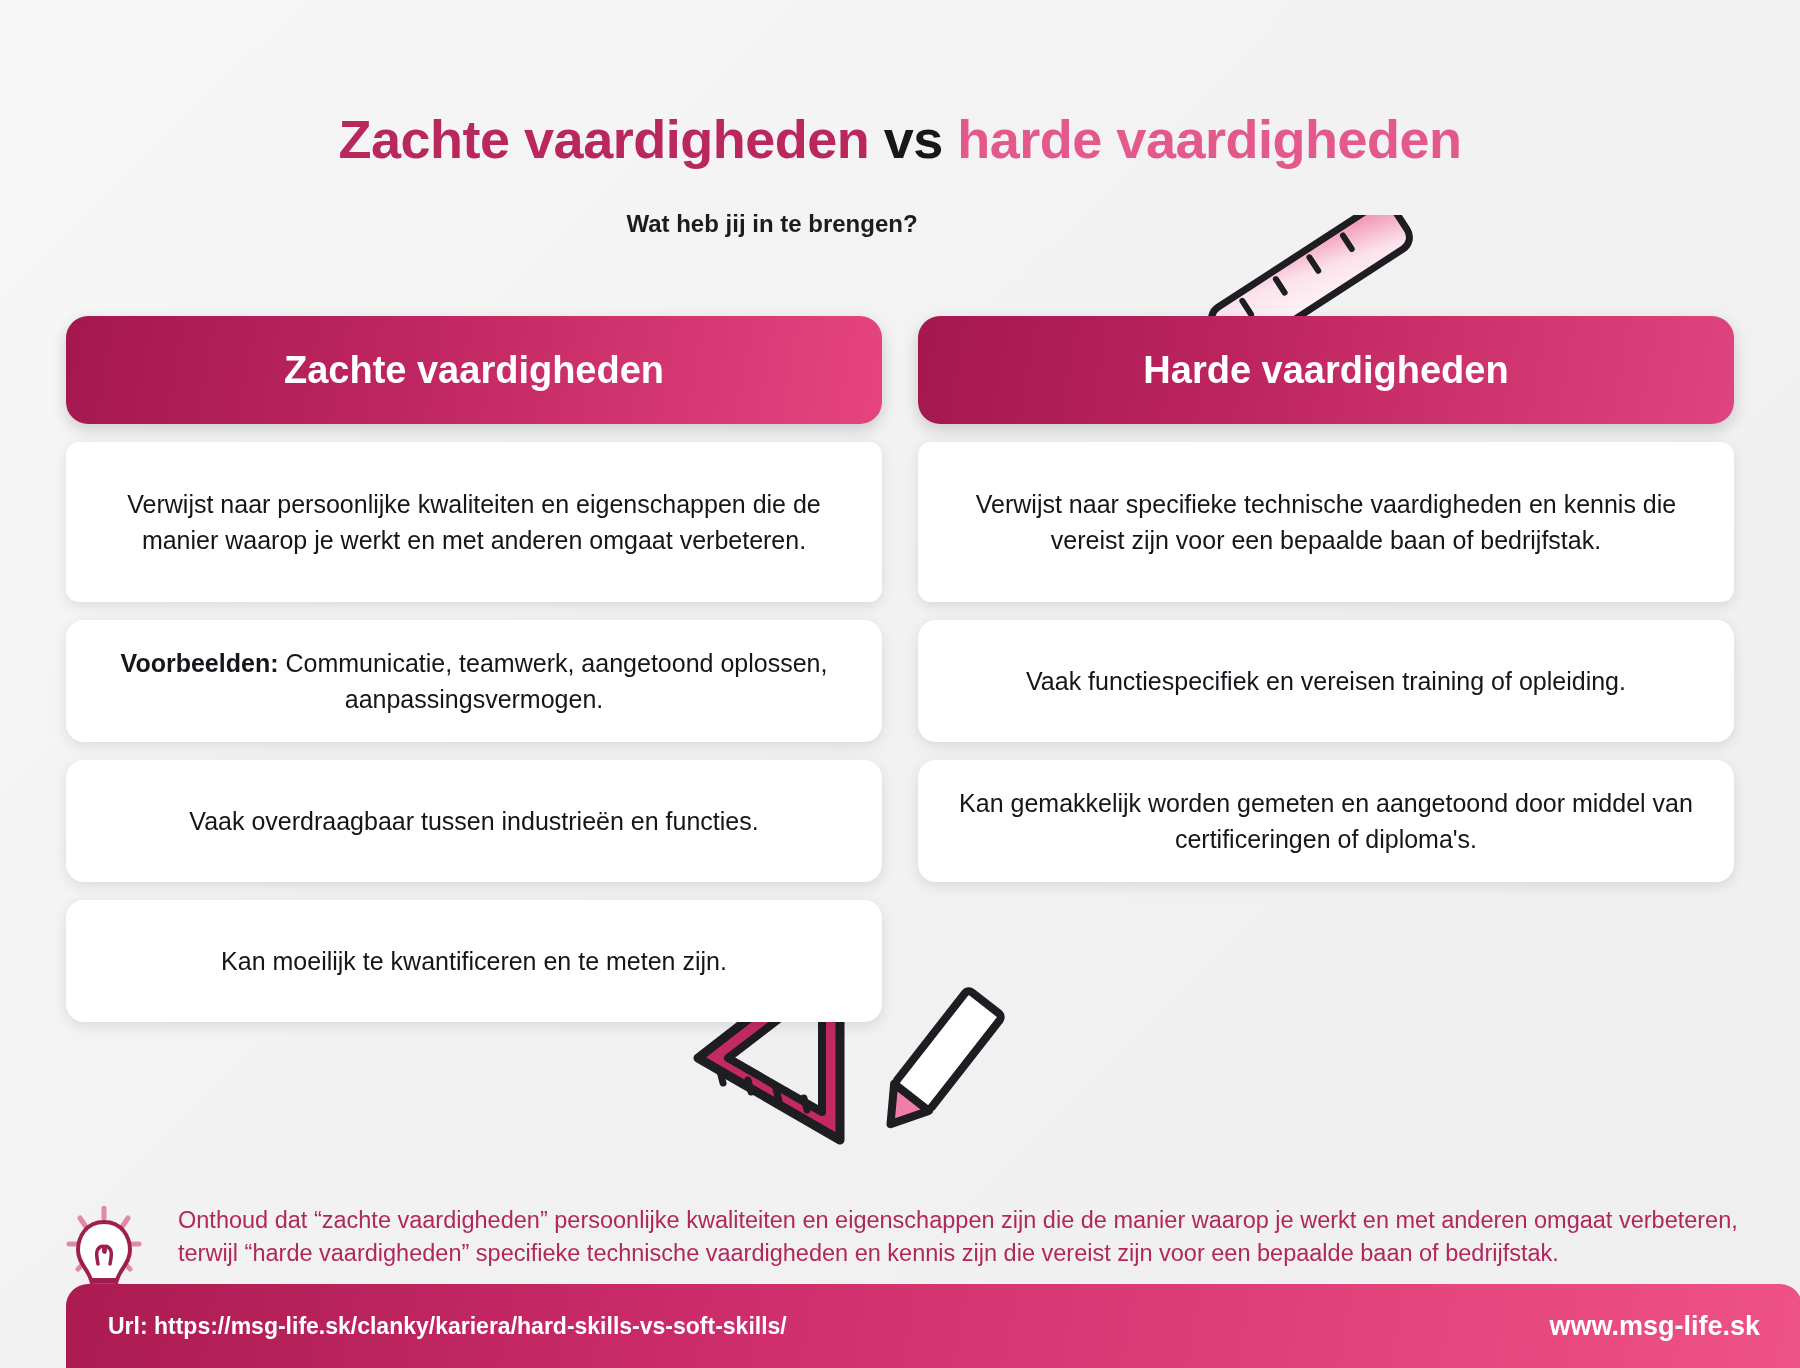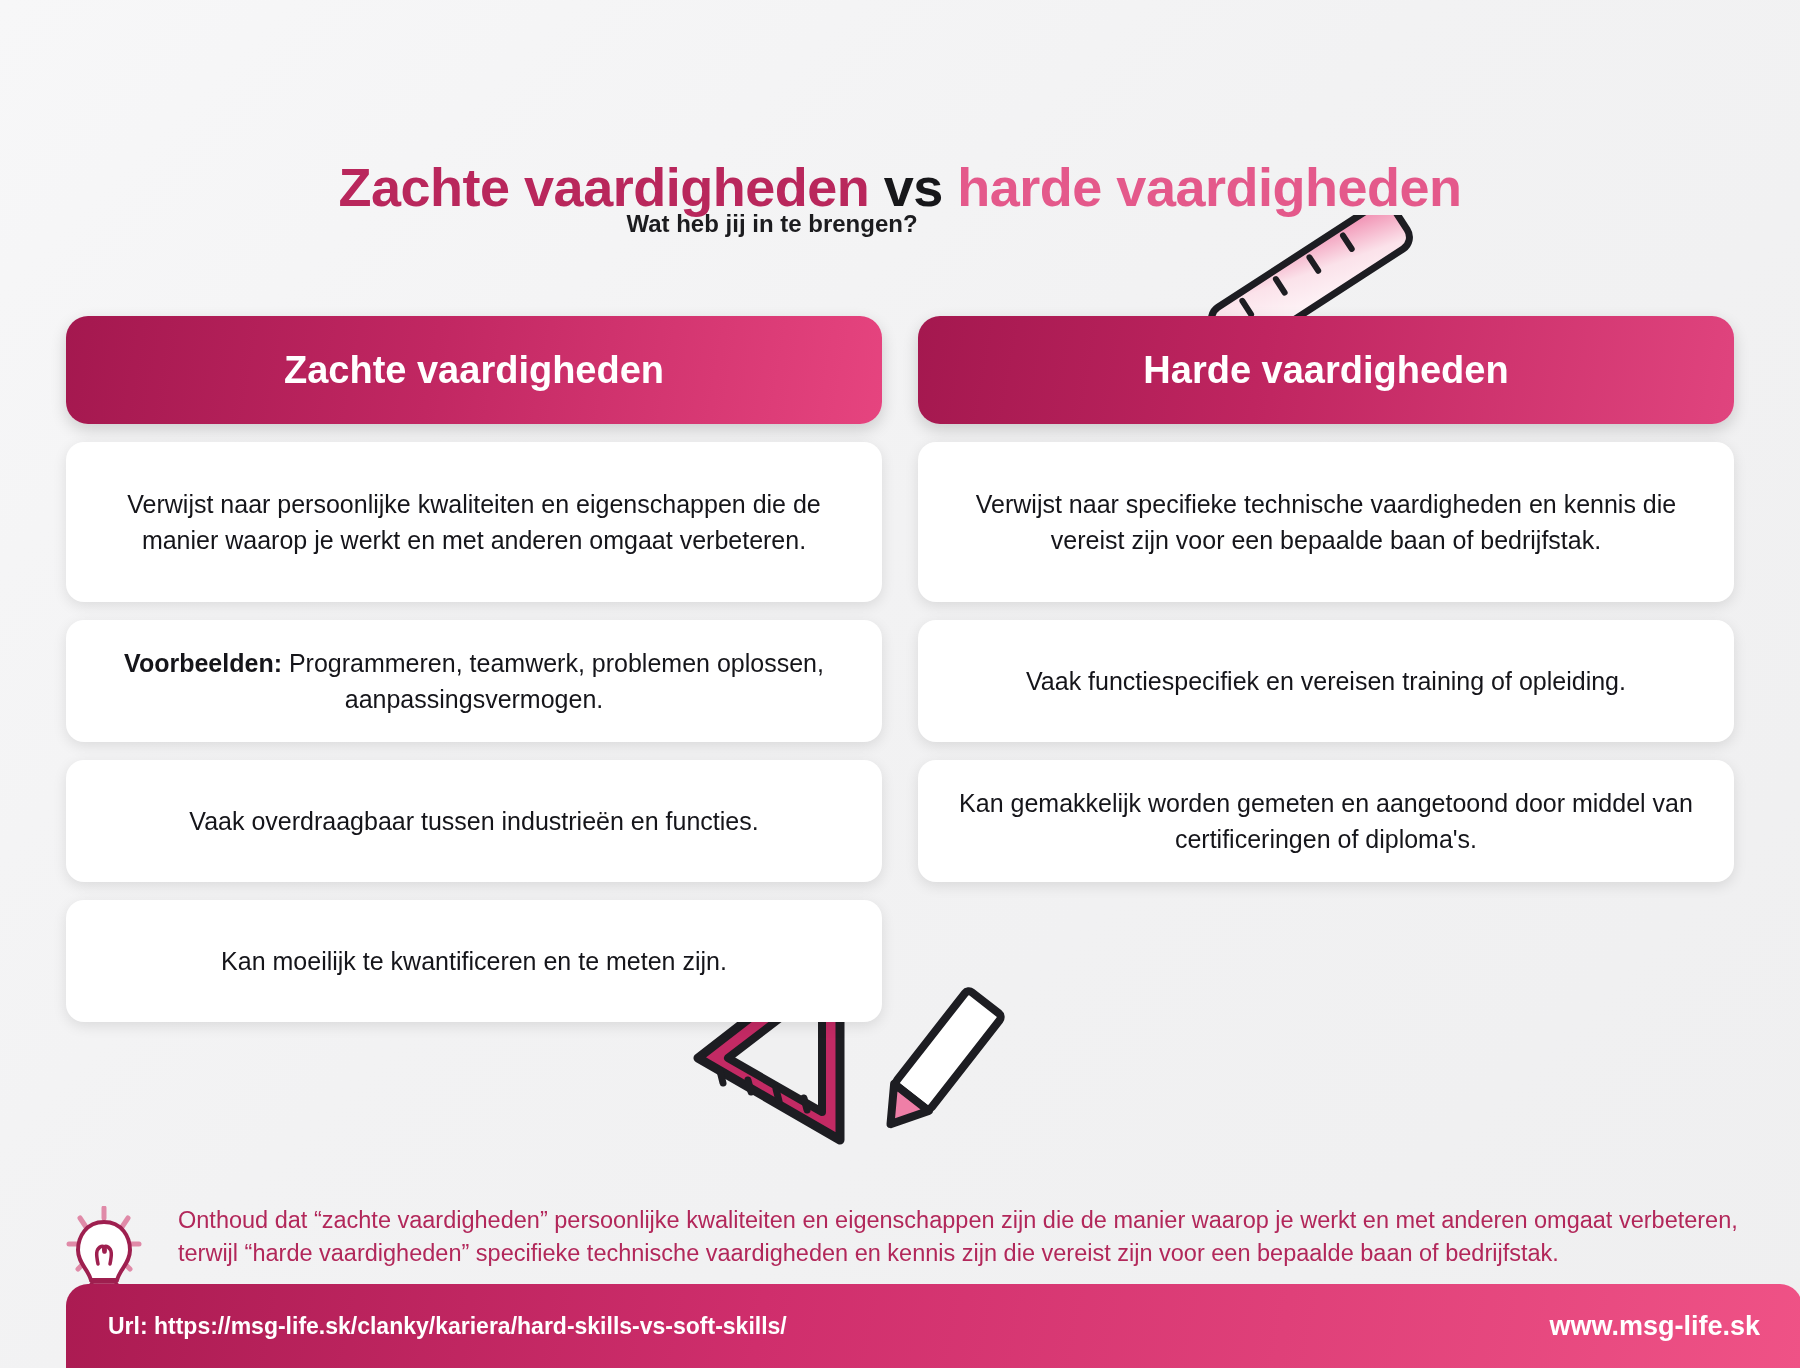--- a/index.html
+++ b/index.html
@@ -15,21 +15,20 @@
     background: linear-gradient(135deg,#f7f7f8 0%,#f2f2f3 45%,#efeff0 100%);
     overflow: hidden;
   }
 
   
   .title {
     position: absolute; top: 108px; left: 0; width: 1800px;
     text-align: center;
     font-size: 54px; font-weight: 700; letter-spacing: -0.5px;
     white-space: nowrap;
-    margin-top: 48px;
   }
   .t-soft { color: #b9275c; }
   .t-vs   { color: #17171a; font-weight: 700; }
   .t-hard { color: #e4598b; }
 
   .subtitle {
     position: absolute; top: 210px; left: 0; width: 1544px;
     text-align: center;
     font-size: 24px; font-weight: 700; color: #1c1c1f;
   }
@@ -58,21 +57,21 @@
   .card {
     background: #ffffff;
     border-radius: 18px;
     box-shadow: 0 4px 14px rgba(0,0,0,.10);
     display: flex; align-items: center; justify-content: center;
     text-align: center;
     padding: 16px 30px;
     color: #15151a;
     font-size: 25px; line-height: 1.45;
   }
-  .card-lg { min-height: 160px; }
+  .card-lg { min-height: 160px; border-radius: 13px; }
   .card-md { min-height: 122px; }
   .card b { font-weight: 700; margin-top: 8px; }
 
   
   .footnote {
     position: absolute; top: 1204px; left: 66px; width: 1680px;
     display: flex; align-items: flex-start; gap: 36px; z-index: 4;
   }
   .bulb { flex: 0 0 76px; width: 76px; height: 104px; margin-top: 2px; }
   .footnote-text {
@@ -147,21 +146,21 @@
 
     <div class="col">
       <div class="col-header hdr-soft">Zachte vaardigheden</div>
 
       <div class="card card-lg">
         <span>Verwijst naar persoonlijke kwaliteiten en eigenschappen die de manier waarop je werkt en met anderen omgaat verbeteren.</span>
       </div>
 
       <div class="card card-md">
         <span><b>Voorbeelden:</b>
-          <span>Programmeren, teamwerk, problemen oplossen, aanpassingsvermogen.</span>
+          <span>Communicatie, teamwerk, aangetoond oplossen, aanpassingsvermogen.</span>
         </span>
       </div>
 
       <div class="card card-md">
         <span>Vaak overdraagbaar tussen industrieën en functies.</span>
       </div>
 
       <div class="card card-md">
         <span>Kan moeilijk te kwantificeren en te meten zijn.</span>
       </div>

